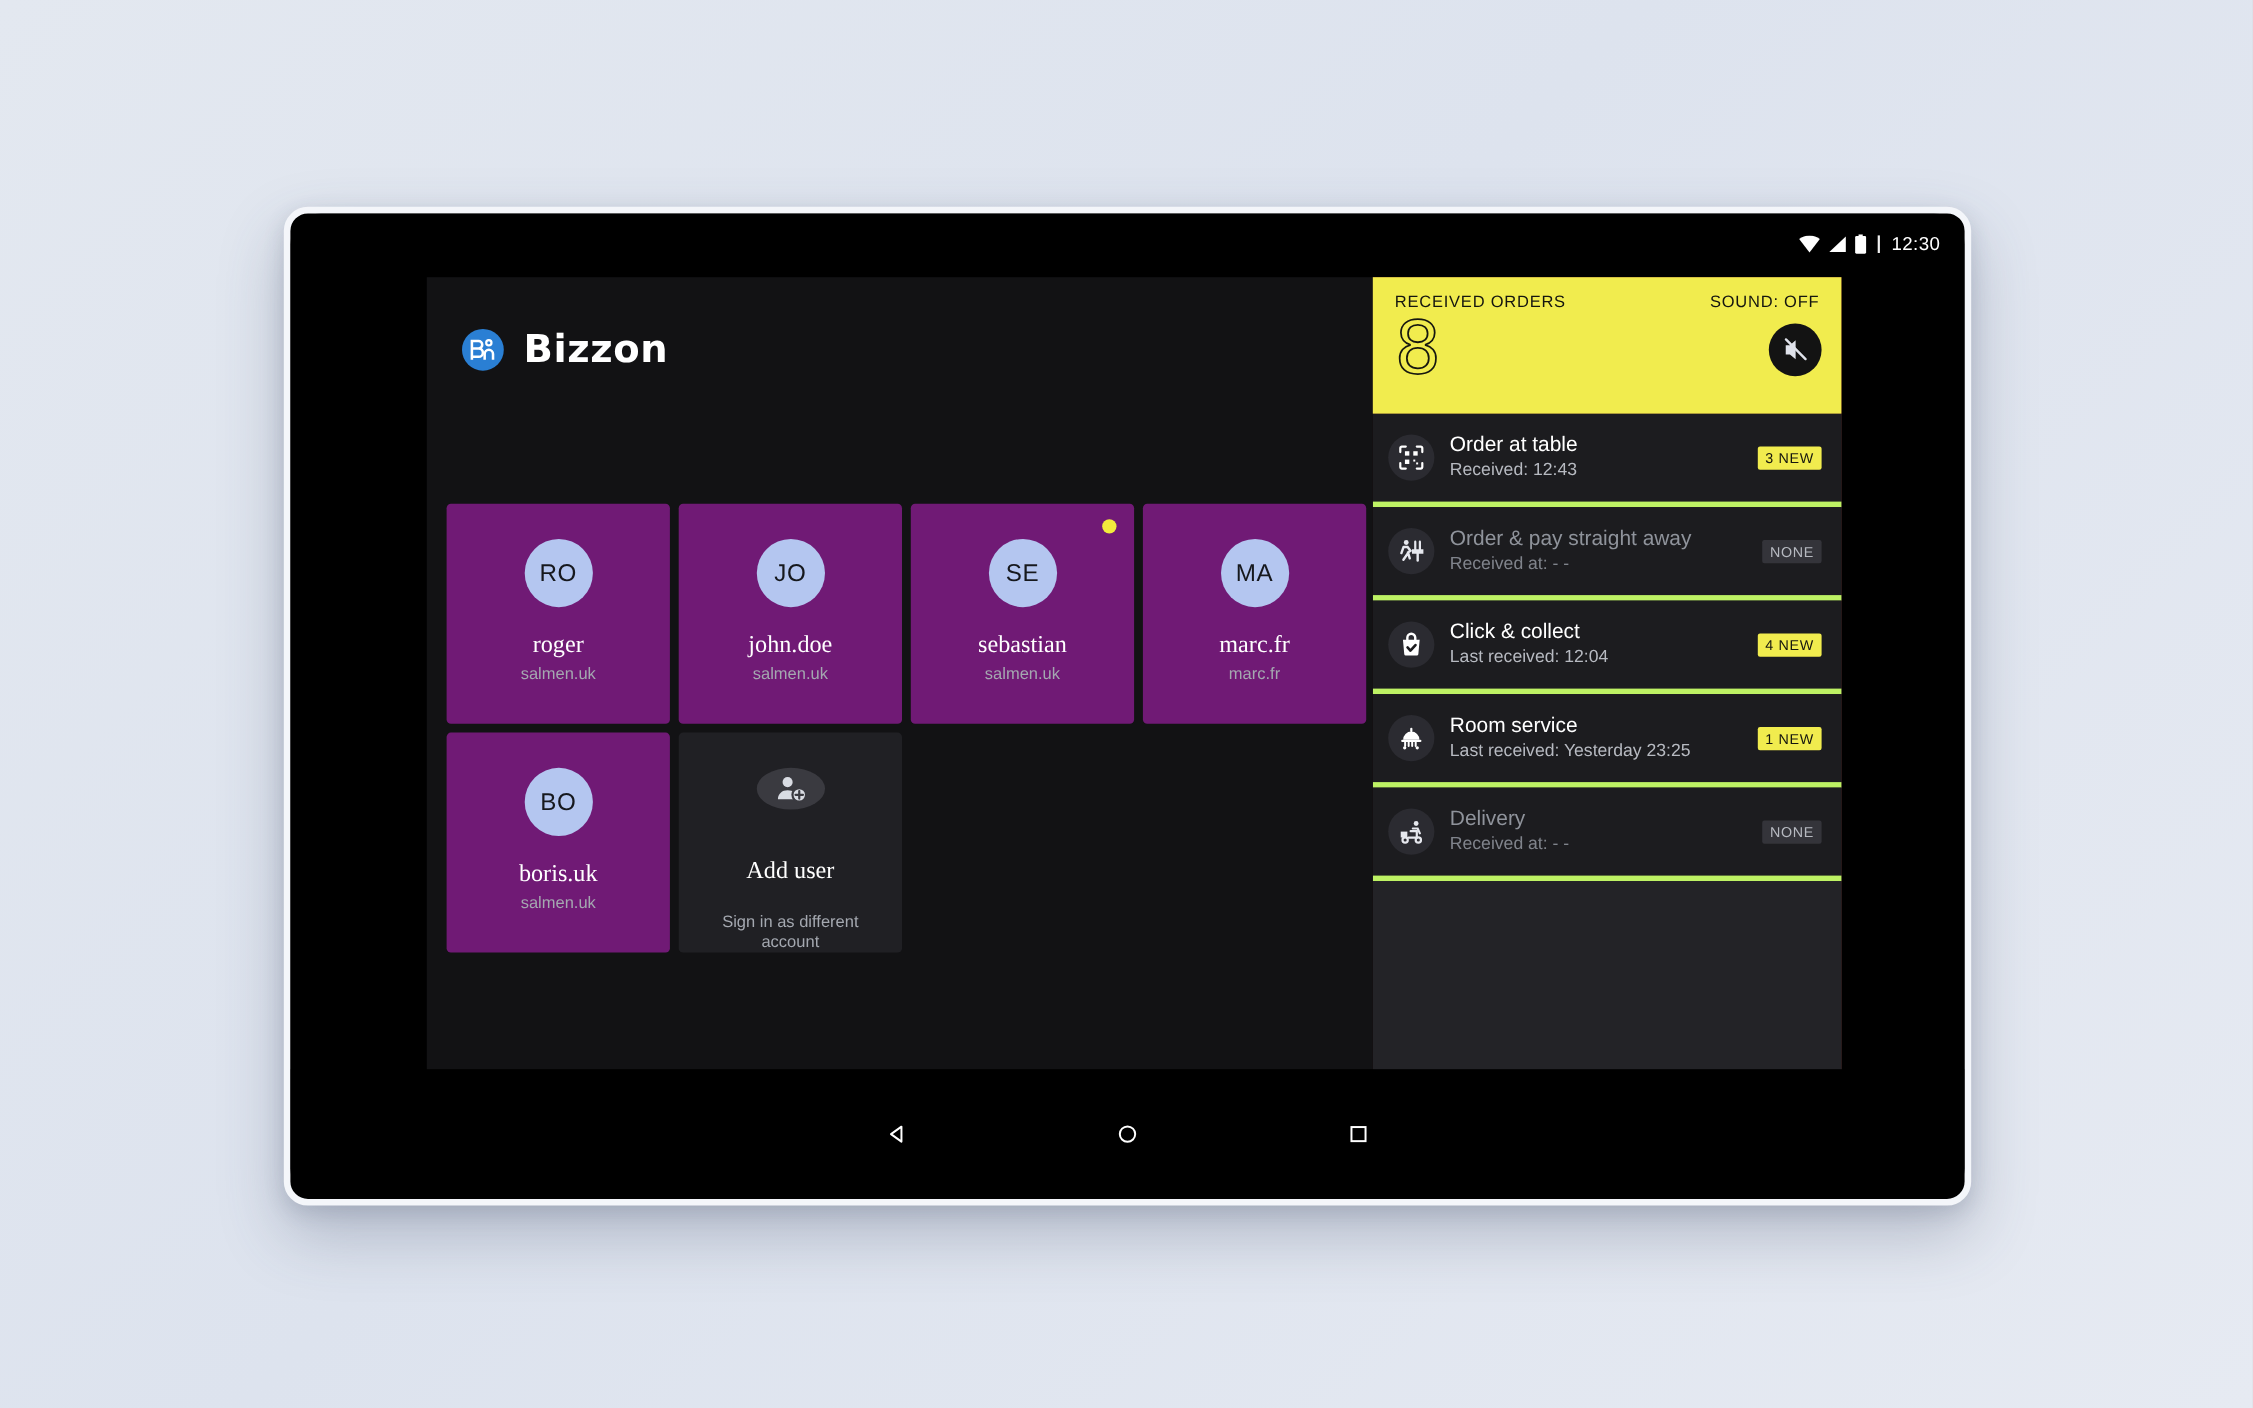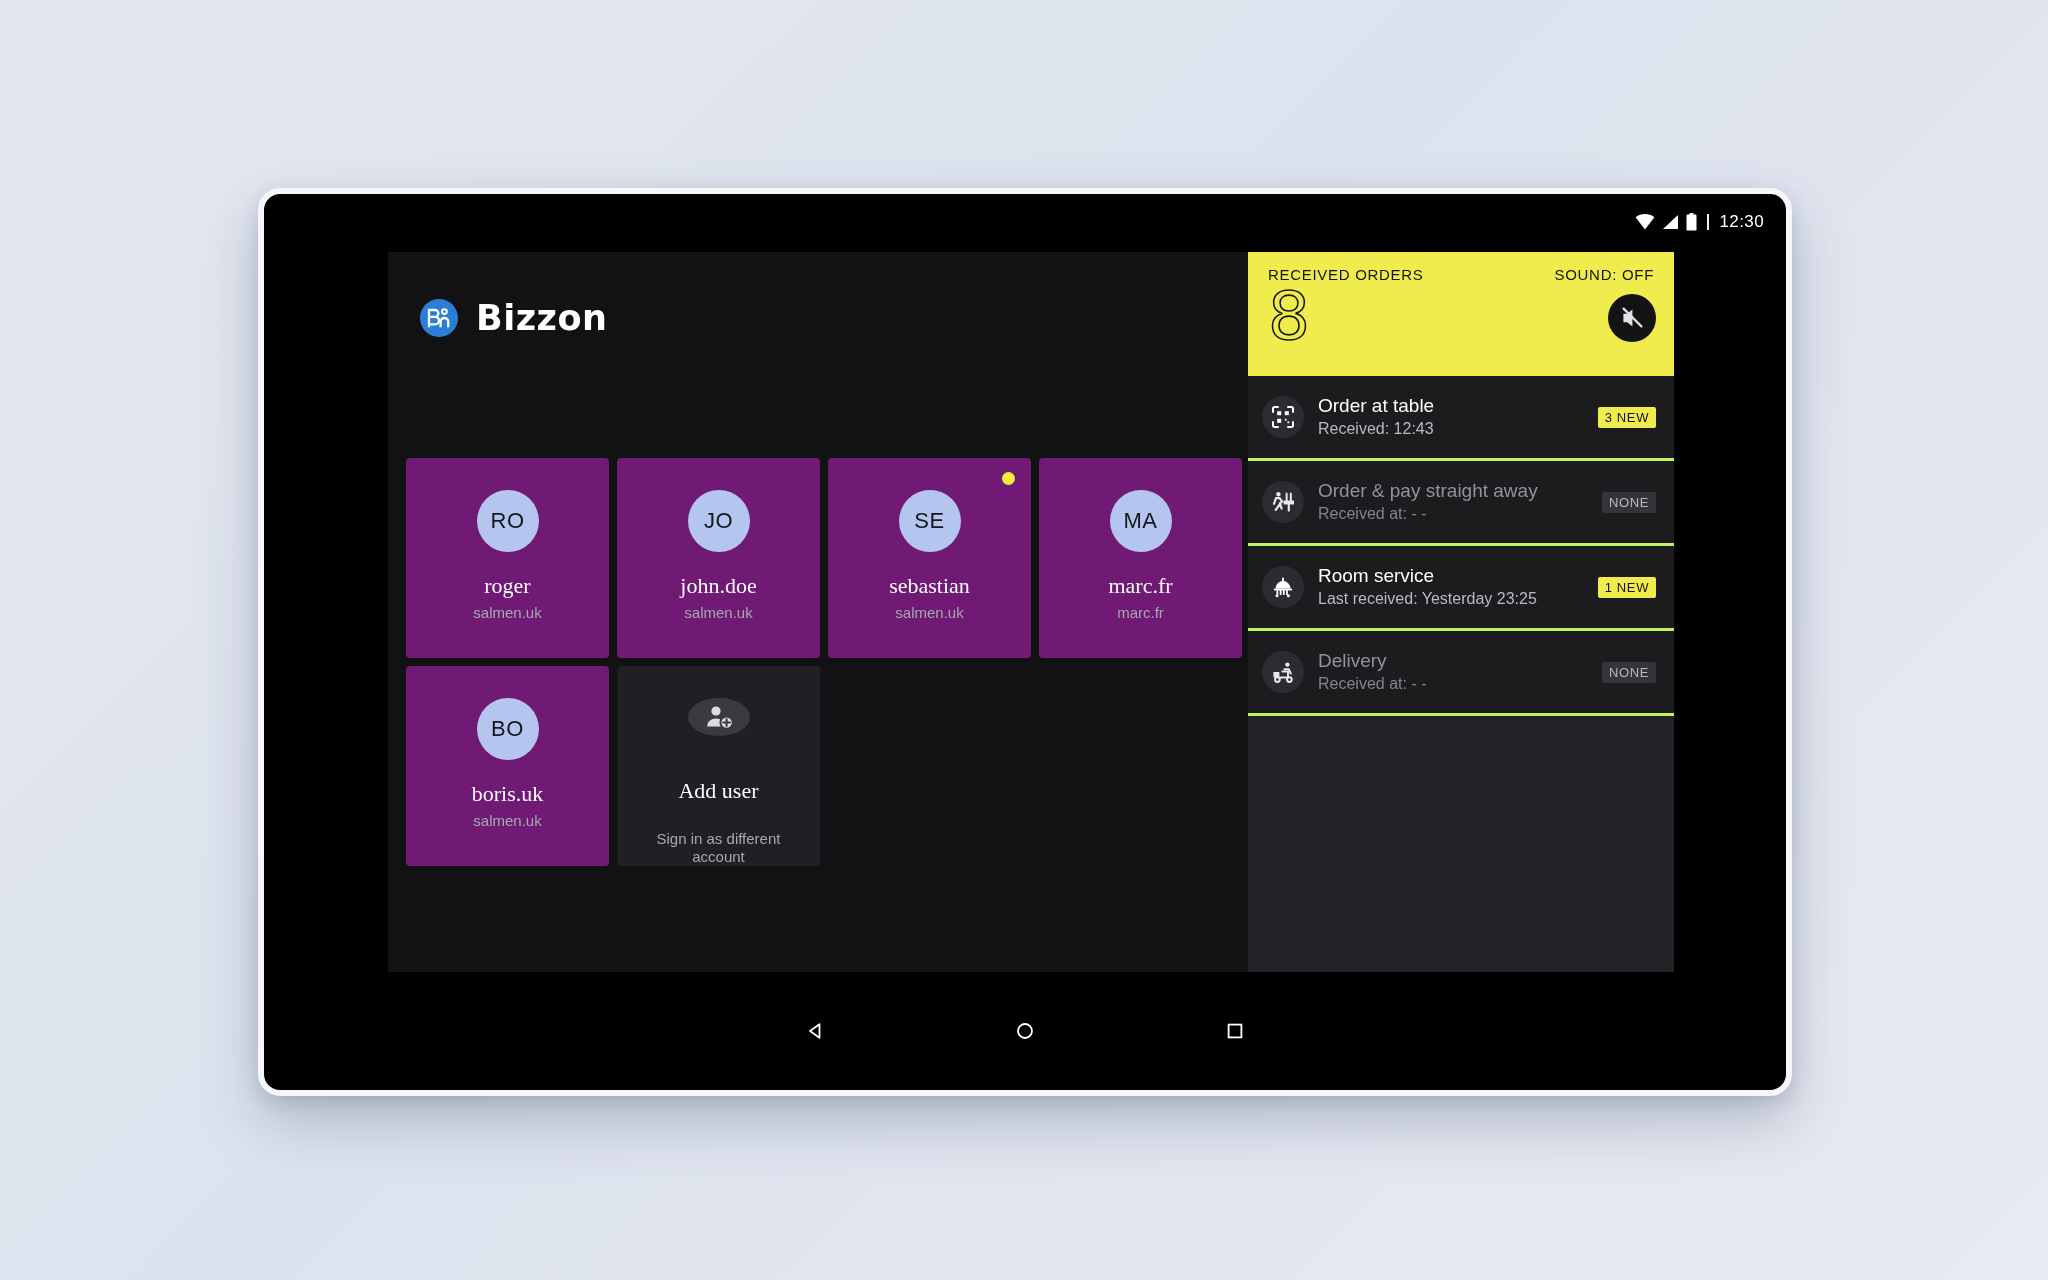--- a/index.html
+++ b/index.html
@@ -244,21 +244,21 @@
   #orders-list {
     flex: 1;
     display: flex;
     flex-direction: column;
     background: #232327;
   }
 
   .order-row {
     height: 85px;
     background: #1c1c1f;
-    border-bottom: 3px solid #bef264;
+    border-bottom: 5px solid #bef264;
     display: flex;
     align-items: center;
     padding: 0 18px 0 14px;
     gap: 14px;
     cursor: pointer;
     flex: none;
   }
 
   .order-icon {
     width: 42px;
@@ -464,20 +464,34 @@
                 <path d="M17.8 13.6v7" stroke="#e6e8ee" stroke-width="2.2" stroke-linecap="round"></path>
               </svg>
             </div>
             <div class="order-text">
               <div class="order-title">Order &amp; pay straight away</div>
               <div class="order-sub">Received at: - -</div>
             </div>
             <span class="badge badge-none">NONE</span>
           </div>
 
+          <div class="order-row">
+            <div class="order-icon">
+              <svg width="24" height="24" viewBox="0 0 24 24">
+                <path d="M4.4 7.6h15.2l-1.2 13.2a1.4 1.4 0 0 1-1.4 1.2H7a1.4 1.4 0 0 1-1.4-1.2z" fill="#ffffff"></path>
+                <path d="M8.4 8.6V5.8a3.6 3.6 0 0 1 7.2 0v2.8" fill="none" stroke="#ffffff" stroke-width="2.2" stroke-linecap="round"></path>
+                <path d="M8.6 14.6l2.6 2.8 4.6-5" fill="none" stroke="#1c1c1f" stroke-width="2.4" stroke-linecap="round" stroke-linejoin="round"></path>
+              </svg>
+            </div>
+            <div class="order-text">
+              <div class="order-title">Click &amp; collect</div>
+              <div class="order-sub">Last received: 12:04</div>
+            </div>
+            <span class="badge badge-new">4 NEW</span>
+          </div>
 
           <div class="order-row">
             <div class="order-icon">
               <svg width="24" height="24" viewBox="0 0 24 24">
                 <path d="M12 3.6v2" stroke="#ffffff" stroke-width="2" stroke-linecap="round"></path>
                 <path d="M4.6 13.4a7.4 7.4 0 0 1 14.8 0z" fill="#ffffff"></path>
                 <rect x="2.8" y="13.4" width="18.4" height="2.2" rx="1" fill="#ffffff"></rect>
                 <path d="M6.4 15.8v3.4M9.6 15.8v3.4M12.8 15.8v3.4M16 15.8v3.4" stroke="#ffffff" stroke-width="1.8" stroke-linecap="round"></path>
                 <circle cx="6" cy="20.8" r="1.5" fill="#ffffff"></circle>
                 <circle cx="17.4" cy="20.8" r="1.5" fill="#ffffff"></circle>

